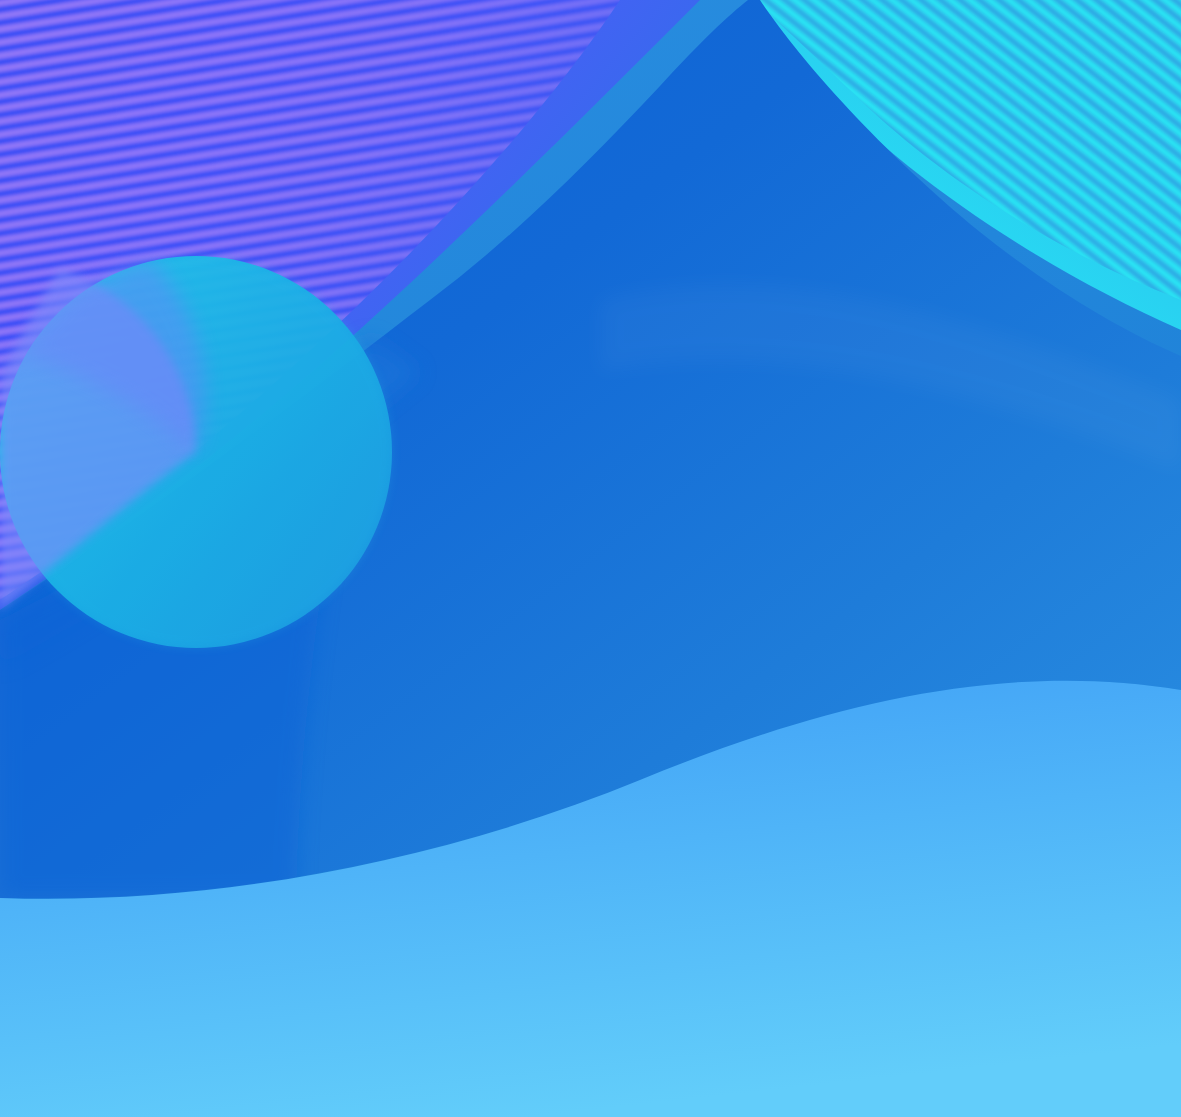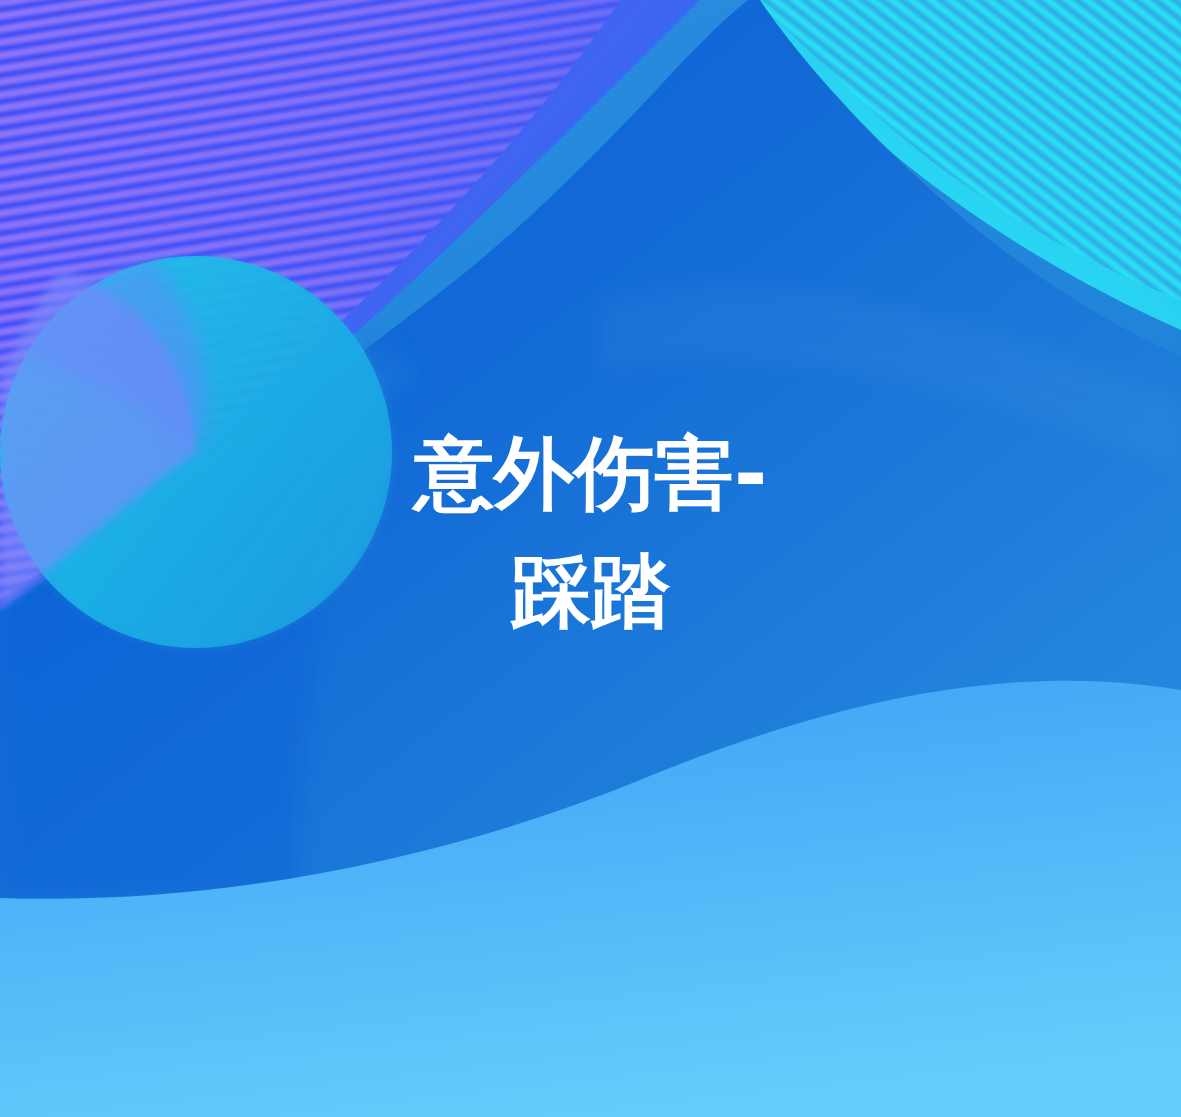--- a/index.html
+++ b/index.html
@@ -211,18 +211,14 @@
       <path d="M0,898
                C220,906 450,858 640,780
                C820,706 1000,660 1181,690
                L1181,1117 L0,1117 Z" fill="url(#gBottom)"></path>
 
       <path d="M600,300 C760,260 930,300 1181,400 L1181,470
                C950,380 770,340 600,372 Z" fill="#FFFFFF" opacity="0.03" filter="url(#fSoft2)"></path>
     </svg>
   </div>
 
-  <div id="title-block">
-    <span class="title-line">意外伤害-</span>
-    <span class="title-line">踩踏</span>
-  </div>
 
 </div>
 
 </body></html>

